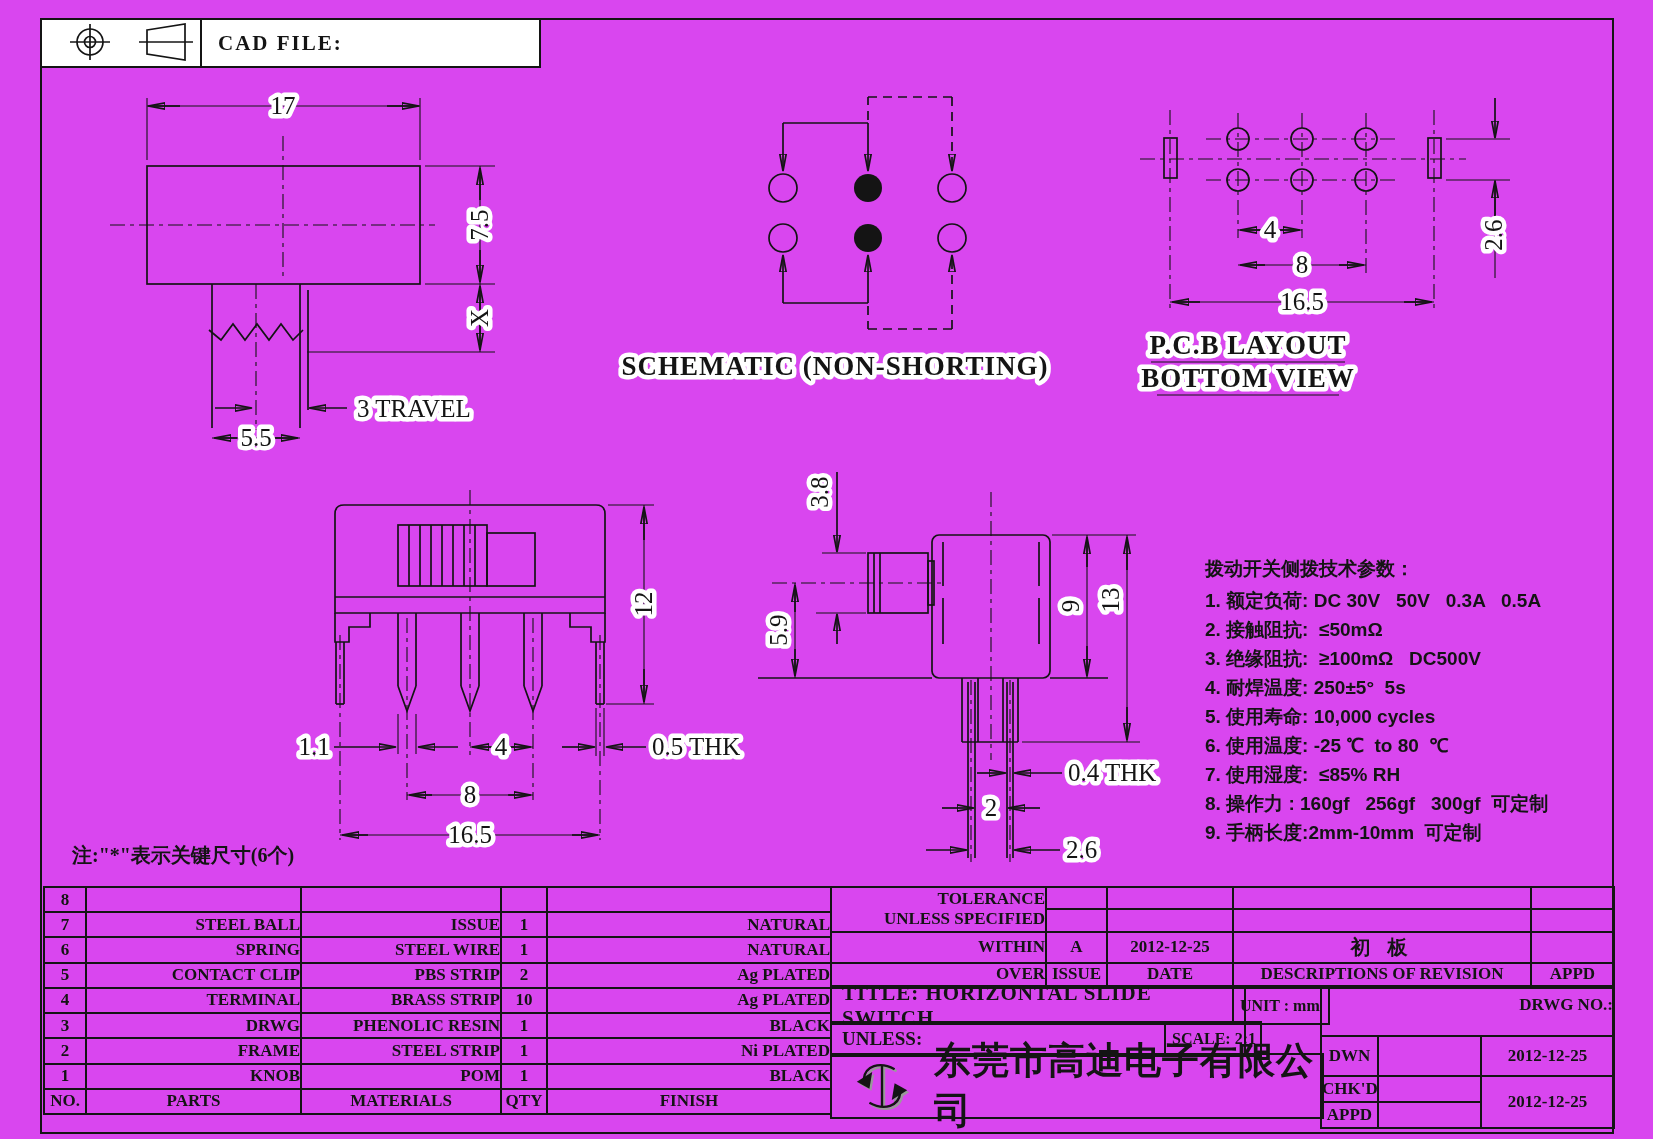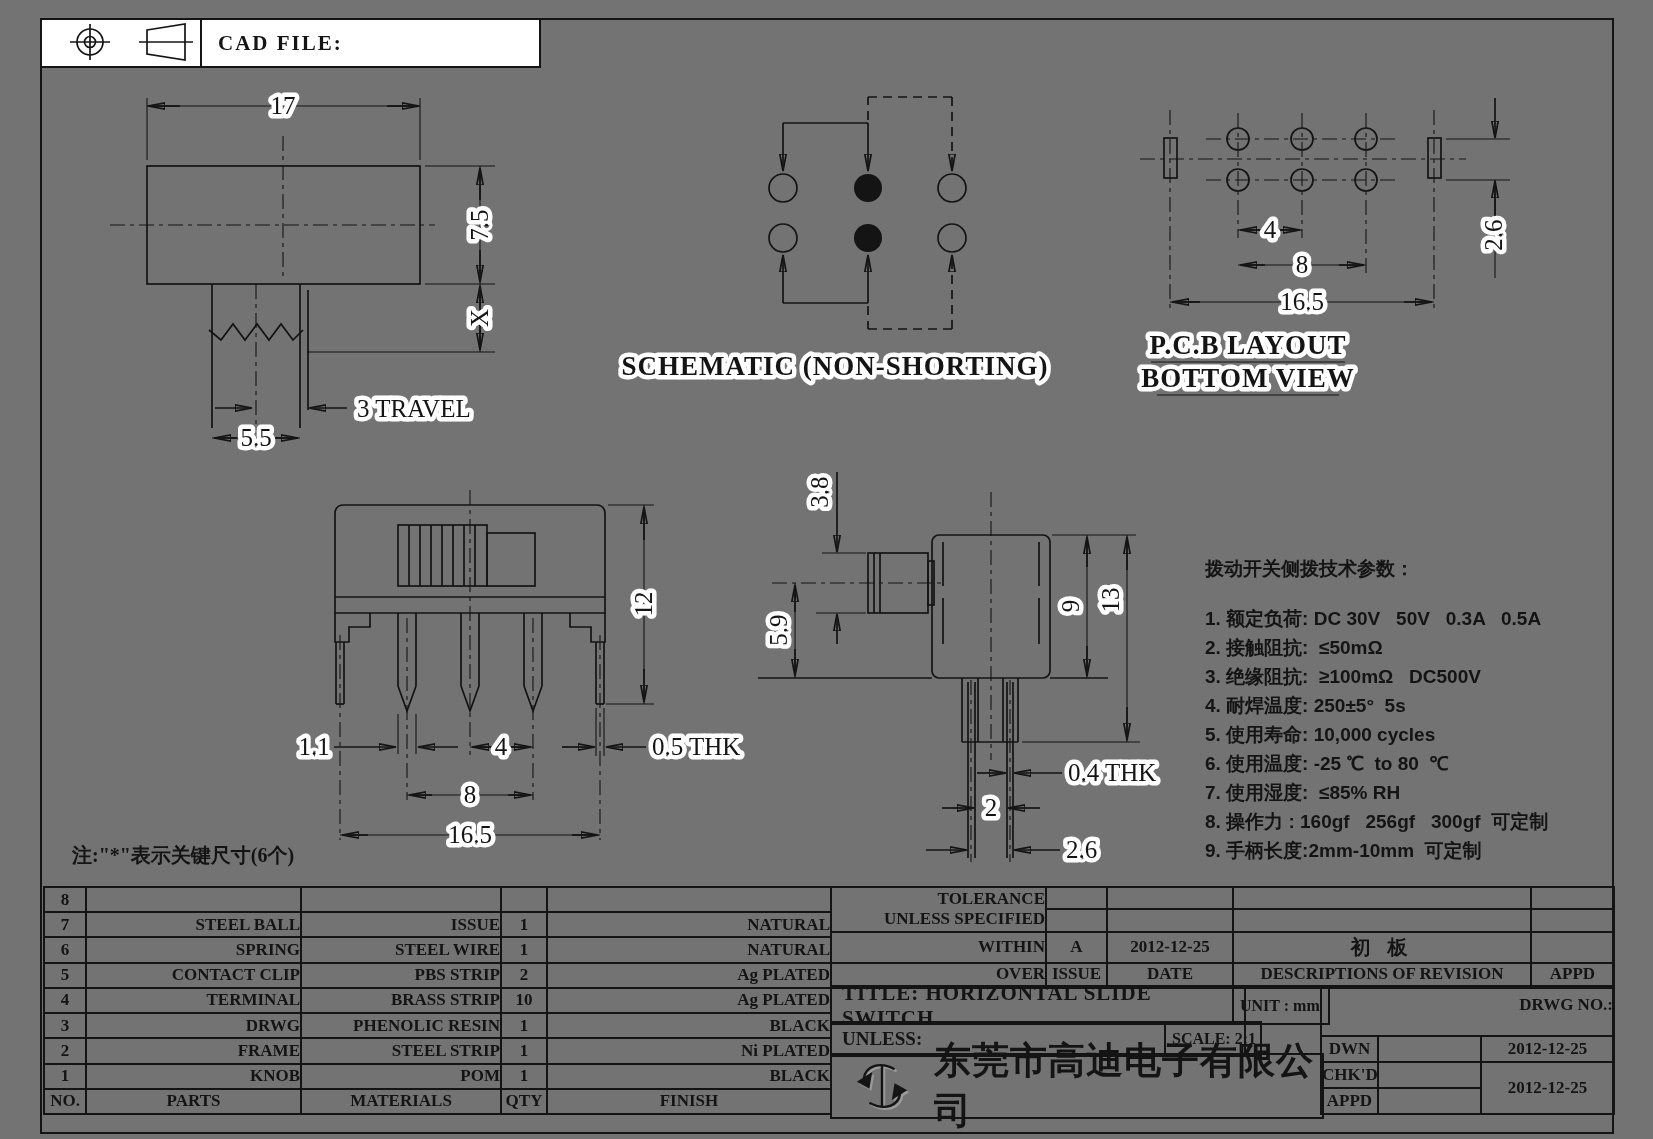--- a/index.html
+++ b/index.html
@@ -1,37 +1,37 @@
 <!DOCTYPE html>
 <html><head>
 <meta charset="utf-8">
 <style>
   html,body{margin:0;padding:0;background:#e8e8e8;}
-  .page{position:relative;width:1653px;height:1139px;background:#737373;overflow:hidden;
+  .page{position:relative;width:1653px;height:1139px;background:#d946ef;overflow:hidden;
         font-family:"Liberation Serif",serif;color:#141414;}
   .abs{position:absolute;}
   .frame{position:absolute;left:40px;top:18px;width:1570px;height:1112px;border:2px solid #141414;}
   .hdrbox{position:absolute;left:40px;top:18px;width:497px;height:46px;border:2px solid #141414;background:#fff;}
   .hdr-div{position:absolute;left:158px;top:0;width:2px;height:46px;background:#141414;}
   .cadfile{position:absolute;left:176px;top:0;height:46px;display:flex;align-items:center;
            font-weight:bold;font-size:21px;letter-spacing:2px;}
   svg{overflow:visible;}
   svg line,svg path,svg rect,svg circle,svg polyline{stroke:#141414;stroke-width:1.7;fill:none;}
   svg .fill{fill:#141414;stroke:none;}
   svg .cl{stroke-width:1.1;stroke-dasharray:15 5 4 5;}
   svg .dash{stroke-dasharray:9 6;}
   svg .thin{stroke-width:1.1;}
   text{font-family:"Liberation Serif",serif;fill:#141414;stroke:#fff;stroke-width:9px;
        paint-order:stroke fill;stroke-linejoin:round;}
   .dim{font-size:25px;text-anchor:middle;}
   .dimL{font-size:25px;text-anchor:start;}
   .cap{font-size:27px;font-weight:bold;text-anchor:middle;letter-spacing:1px;}
   .tp{position:absolute;left:1205px;top:556px;width:440px;font-family:"Liberation Sans",sans-serif;
       font-weight:bold;font-size:19px;}
-  .tp-title{margin-bottom:22px;}
+  .tp-title{margin-bottom:4px;}
   .tp-item{line-height:29px;white-space:pre;}
   .note{position:absolute;left:72px;top:842px;font-size:20px;font-weight:bold;font-family:"Liberation Serif",serif;}
   table{border-collapse:collapse;table-layout:fixed;}
   td{border:2px solid #141414;font-family:"Liberation Serif",serif;font-weight:bold;font-size:17px;
      padding:0;overflow:hidden;white-space:nowrap;}
   td.lft{padding-left:8px;text-align:right;}
   td.ctr{text-align:center;}
   .tolc{text-align:right;font-size:17px;}
   .cellbox{position:absolute;border:2px solid #141414;display:flex;align-items:center;background:#fff0;}
   .titlecell{font-weight:bold;font-size:21px;padding-left:10px;letter-spacing:1px;font-family:"Liberation Serif",serif;}
@@ -452,21 +452,21 @@
   <table class="abs" style="left:1320px;top:987px;width:293px;height:128px">
     <colgroup>
         <col style="width:57px">
         <col style="width:103px">
         <col style="width:133px">
       </colgroup>
     <tbody>
         <tr style="height:48px">
       <td colspan="3" class="lft" style="vertical-align:top;padding-top:6px">DRWG NO.:</td>
     </tr>
-    <tr style="height:26px">
+    <tr style="height:40px">
       <td class="ctr">DWN</td>
       <td></td>
       <td class="ctr">2012-12-25</td>
     </tr>
     <tr style="height:26px">
       <td class="ctr">CHK'D</td>
       <td></td>
       <td rowspan="2" class="ctr">2012-12-25</td>
     </tr>
     <tr style="height:26px">

